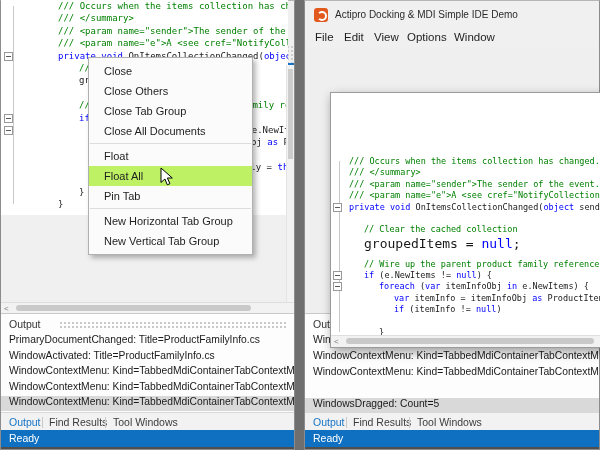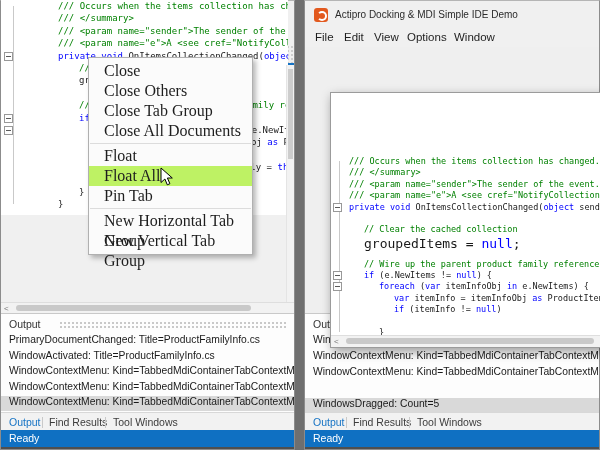--- a/index.html
+++ b/index.html
@@ -55,21 +55,21 @@
   .bottabs{position:absolute;left:0;right:0;height:19px;background:#f2f2f2;border-top:1px solid #d8d8d8;
            font-size:10.5px;}
   .bottab{position:absolute;top:3px;color:#3c3c3c;}
   .bottab.sel{color:#1673c4;}
   .bottab-sep{position:absolute;top:4px;width:1px;height:11px;background:#c9c9c9;}
   .statusbar{position:absolute;left:0;right:0;bottom:2px;height:17px;background:#0f70c2;color:#fff;font-size:10.5px;}
   .statusbar span{position:absolute;left:8px;top:2px;}
   .winbottom{position:absolute;left:0;right:0;bottom:0;height:2px;background:#4f4f4f;}
   #ctxmenu{position:absolute;left:88px;top:57px;width:165px;background:#fbfbfb;border:1px solid #b0b0b0;
            box-shadow:3px 3px 5px rgba(0,0,0,0.28);z-index:30;padding:3px 0;}
-  .mitem{position:relative;height:20px;font-size:16px;color:#1e1e1e;line-height:20px;padding-left:15px;font-family:Liberation Serif, serif;}
+  .mitem{position:relative;height:20px;font-size:11px;color:#1e1e1e;line-height:20px;padding-left:15px;}
   .mitem.hl{background:#bef264;}
   .msep{height:1px;background:#dcdcdc;margin:2px 1px;}
   #cursor{position:absolute;left:160px;top:167px;z-index:40;}
   #floatwin{position:absolute;left:330px;top:92px;width:278px;height:256px;background:#f3f3f3;
             border:1px solid #9b9b9b;box-shadow:2px 4px 10px rgba(0,0,0,0.38);z-index:20;}
   .chev{color:#666;font-size:9px;}
   .crumb-sep{position:absolute;top:3px;width:1px;height:14px;background:#ddd;}
 </style>
 </head>
 <body>

